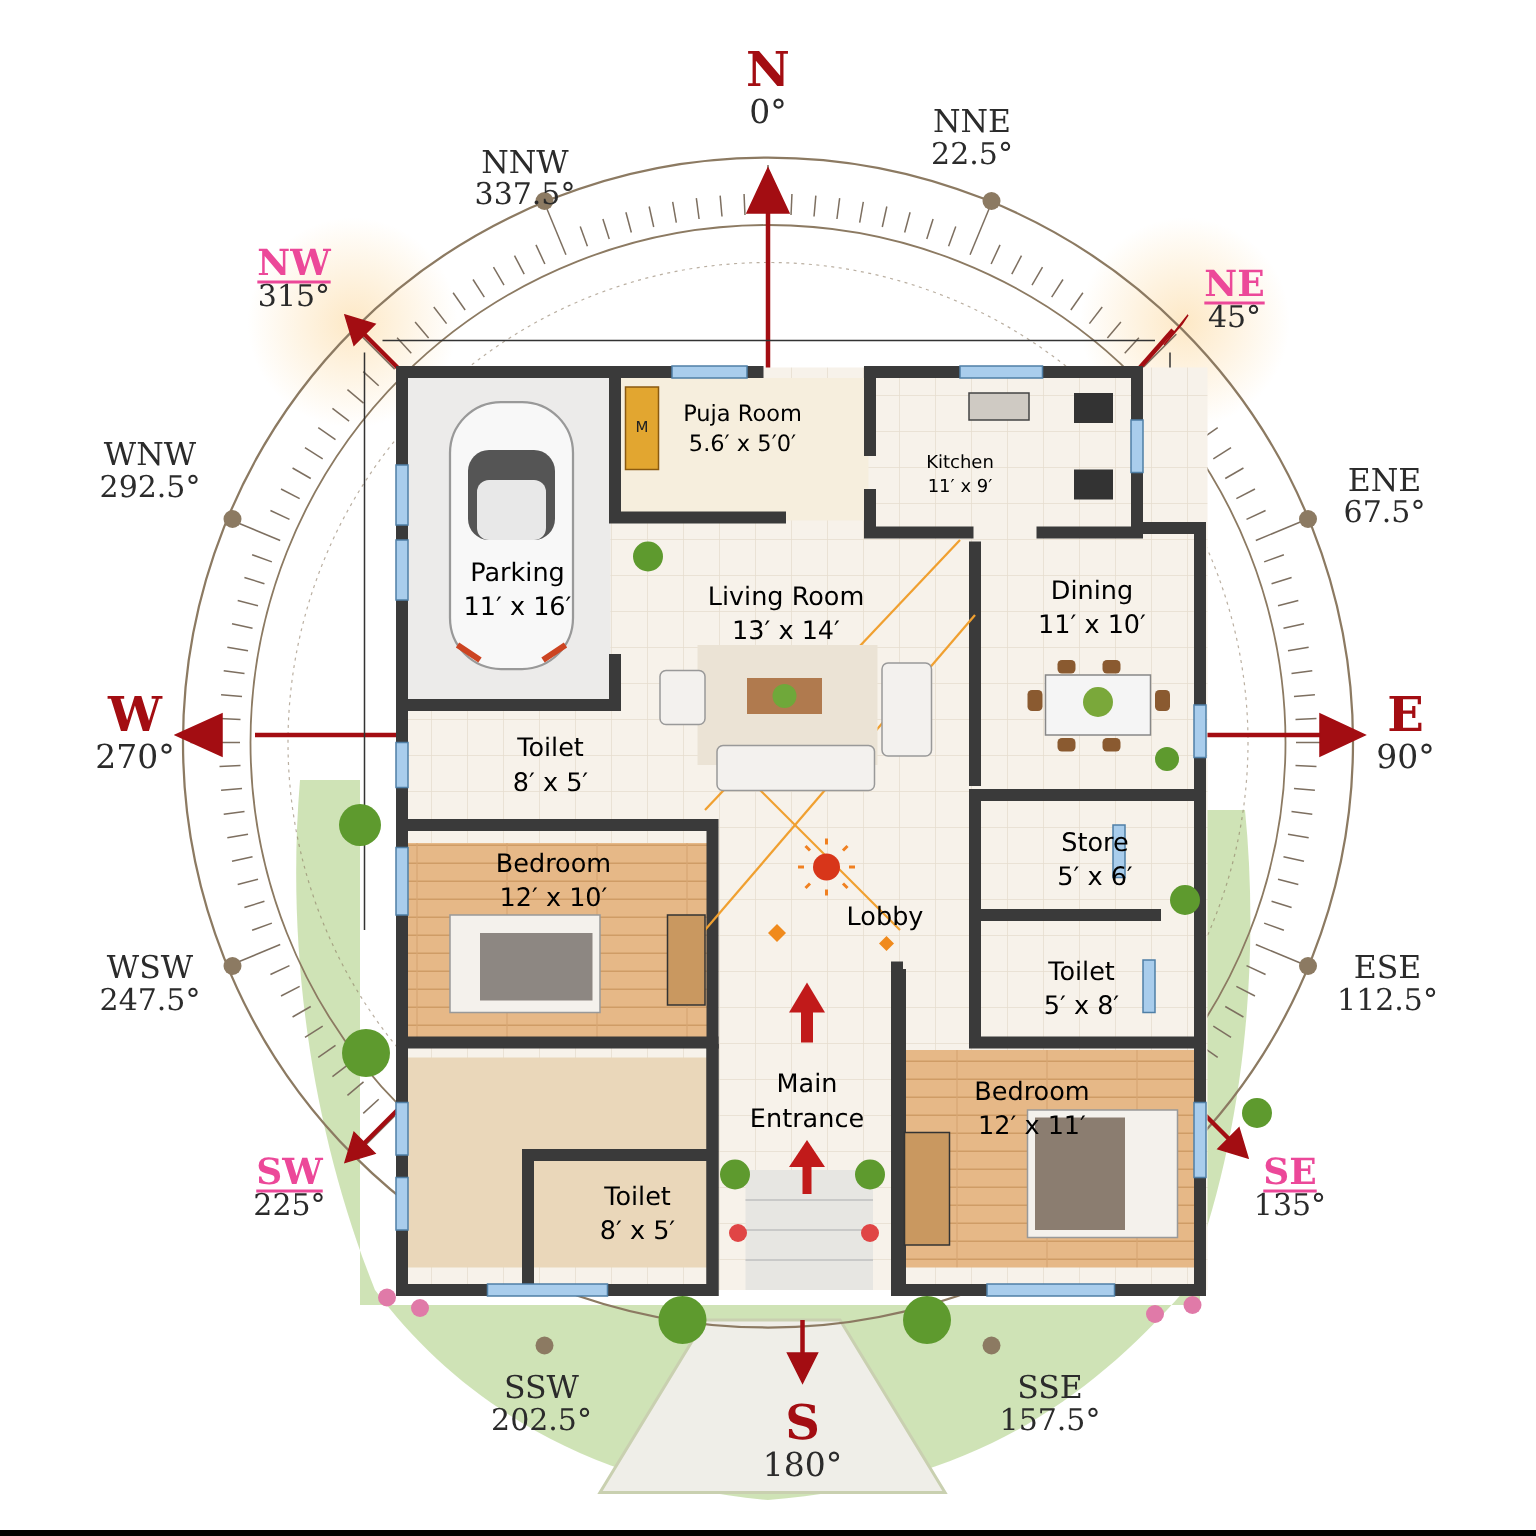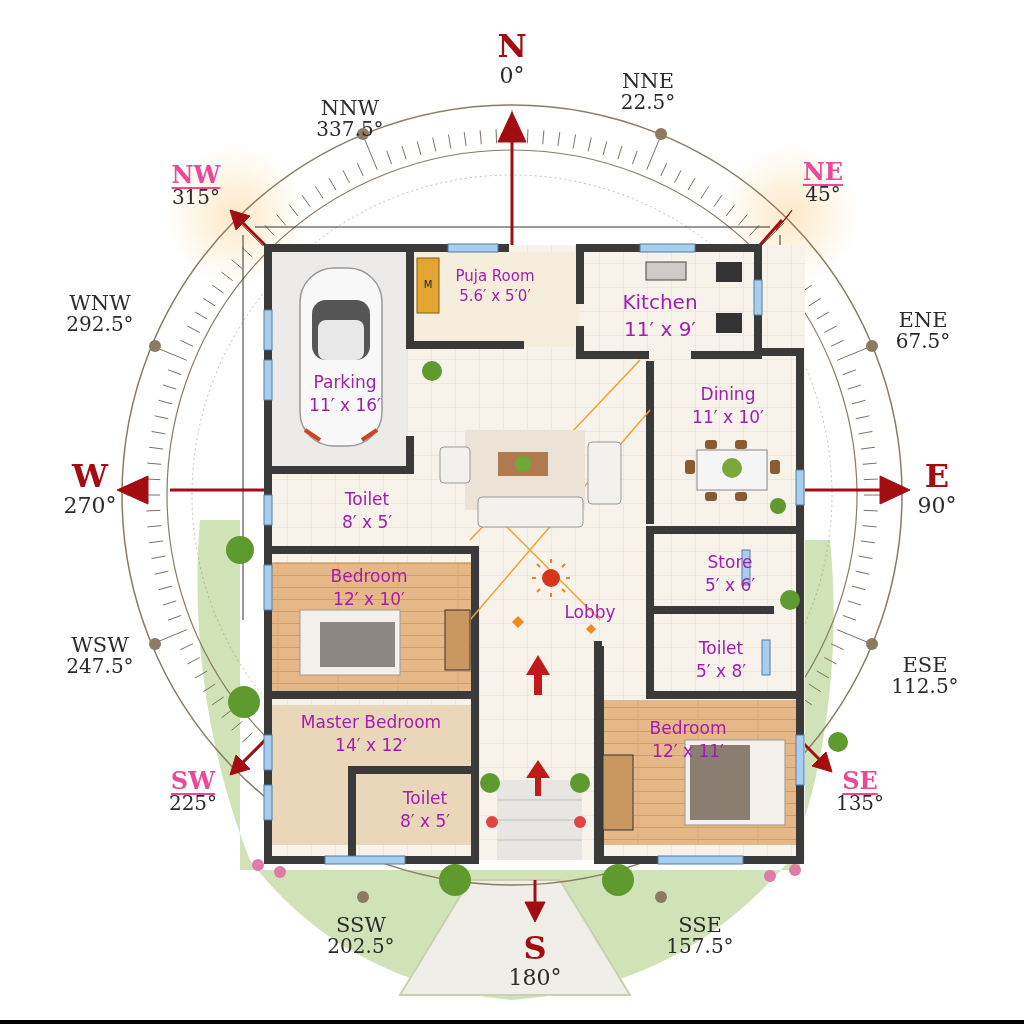--- a/index.html
+++ b/index.html
@@ -7,21 +7,21 @@
   #stage{position:absolute;left:0;top:0;width:1024px;height:1024px;}
   .bottom-bar{position:absolute;left:0;top:1020px;width:1024px;height:4px;background:#000;}
   
   .dir{position:absolute;text-align:center;font-family:"DejaVu Serif","Liberation Serif",serif;color:#2b2b2b;line-height:1.05;transform:translateX(-50%);}
   .dir .nm{font-size:22px;font-weight:bold;display:block;}
   .dir .deg{font-size:20px;display:block;}
   .dir.cardinal .nm{color:#a30d12;font-size:32px;}
   .dir.cardinal .deg{font-size:22px;}
   .dir.inter .nm{color:#ec4899;font-size:24px;text-decoration:underline;text-decoration-thickness:2px;text-underline-offset:4px;}
   .dir.minor .nm{font-weight:normal;font-size:21px;}
-  .label{position:absolute;text-align:center;color:#a21caf;font-family:"DejaVu Sans","Liberation Sans",sans-serif;font-size:17px;line-height:1.35;transform:translate(-50%,-50%);white-space:nowrap;}
+  .label{position:absolute;text-align:center;color:#000000;font-family:"DejaVu Sans","Liberation Sans",sans-serif;font-size:17px;line-height:1.35;transform:translate(-50%,-50%);white-space:nowrap;}
   .label span{display:block;}
 </style>
 </head>
 <body>
 
 <div id="stage">
 
   <svg width="1024" height="1024" viewBox="0 0 1024 1024" style="position:absolute;left:0;top:0">
     <defs>
       <radialGradient id="glow" cx="50%" cy="50%" r="50%">
@@ -396,33 +396,33 @@
   </svg>
 
   <div class="dir cardinal" style="left:512px;top:30px;">
     <span class="nm">N</span>
     <span class="deg">0°</span>
   </div>
   <div class="dir minor" style="left:648px;top:70px;">
     <span class="nm">NNE</span>
     <span class="deg">22.5°</span>
   </div>
-  <div class="dir inter" style="left:823px;top:159px;">
+  <div class="dir inter" style="left:823px;top:176px;">
     <span class="nm">NE</span>
     <span class="deg">45°</span>
   </div>
   <div class="dir minor" style="left:923px;top:309px;">
     <span class="nm">ENE</span>
     <span class="deg">67.5°</span>
   </div>
   <div class="dir cardinal" style="left:937px;top:460px;">
     <span class="nm">E</span>
     <span class="deg">90°</span>
   </div>
-  <div class="dir minor" style="left:925px;top:634px;margin-top:20px;">
+  <div class="dir minor" style="left:925px;top:634px;">
     <span class="nm">ESE</span>
     <span class="deg">112.5°</span>
   </div>
   <div class="dir inter" style="left:860px;top:768px;">
     <span class="nm">SE</span>
     <span class="deg">135°</span>
   </div>
   <div class="dir minor" style="left:700px;top:914px;">
     <span class="nm">SSE</span>
     <span class="deg">157.5°</span>
@@ -461,23 +461,27 @@
   </div>
 
   <div class="label" style="left:345px;top:394px;">
     <span>Parking</span>
     <span>11′ x 16′</span>
   </div>
   <div class="label" style="left:495px;top:286px;font-size:15px;">
     <span>Puja Room</span>
     <span>5.6′ x 5′0′</span>
   </div>
-  <div class="label" style="left:640px;top:316px;font-size:20px;margin-left:20px;">
+  <div class="label" style="left:640px;top:316px;font-size:12px;">
     <span>Kitchen</span>
     <span>11′ x 9′</span>
+  </div>
+  <div class="label" style="left:524px;top:410px;">
+    <span>Living Room</span>
+    <span>13′ x 14′</span>
   </div>
   <div class="label" style="left:728px;top:406px;">
     <span>Dining</span>
     <span>11′ x 10′</span>
   </div>
   <div class="label" style="left:367px;top:511px;">
     <span>Toilet</span>
     <span>8′ x 5′</span>
   </div>
   <div class="label" style="left:369px;top:588px;">
@@ -488,27 +492,26 @@
     <span>Lobby</span>
   </div>
   <div class="label" style="left:706px;top:574px;margin-left:24px;">
     <span>Store</span>
     <span>5′ x 6′</span>
   </div>
   <div class="label" style="left:721px;top:660px;">
     <span>Toilet</span>
     <span>5′ x 8′</span>
   </div>
-  <div class="label" style="left:371px;top:734px;">
-    <span>Master Bedroom</span>
-    <span>14′ x 12′</span>
-  </div>
   <div class="label" style="left:425px;top:810px;">
     <span>Toilet</span>
     <span>8′ x 5′</span>
   </div>
+  <div class="label" style="left:538px;top:735px;white-space:normal;width:110px;">
+    <span>Main Entrance</span>
+  </div>
   <div class="label" style="left:688px;top:740px;">
     <span>Bedroom</span>
     <span>12′ x 11′</span>
   </div>
 
   <div class="bottom-bar"></div>
 </div>
 
 </body></html>

